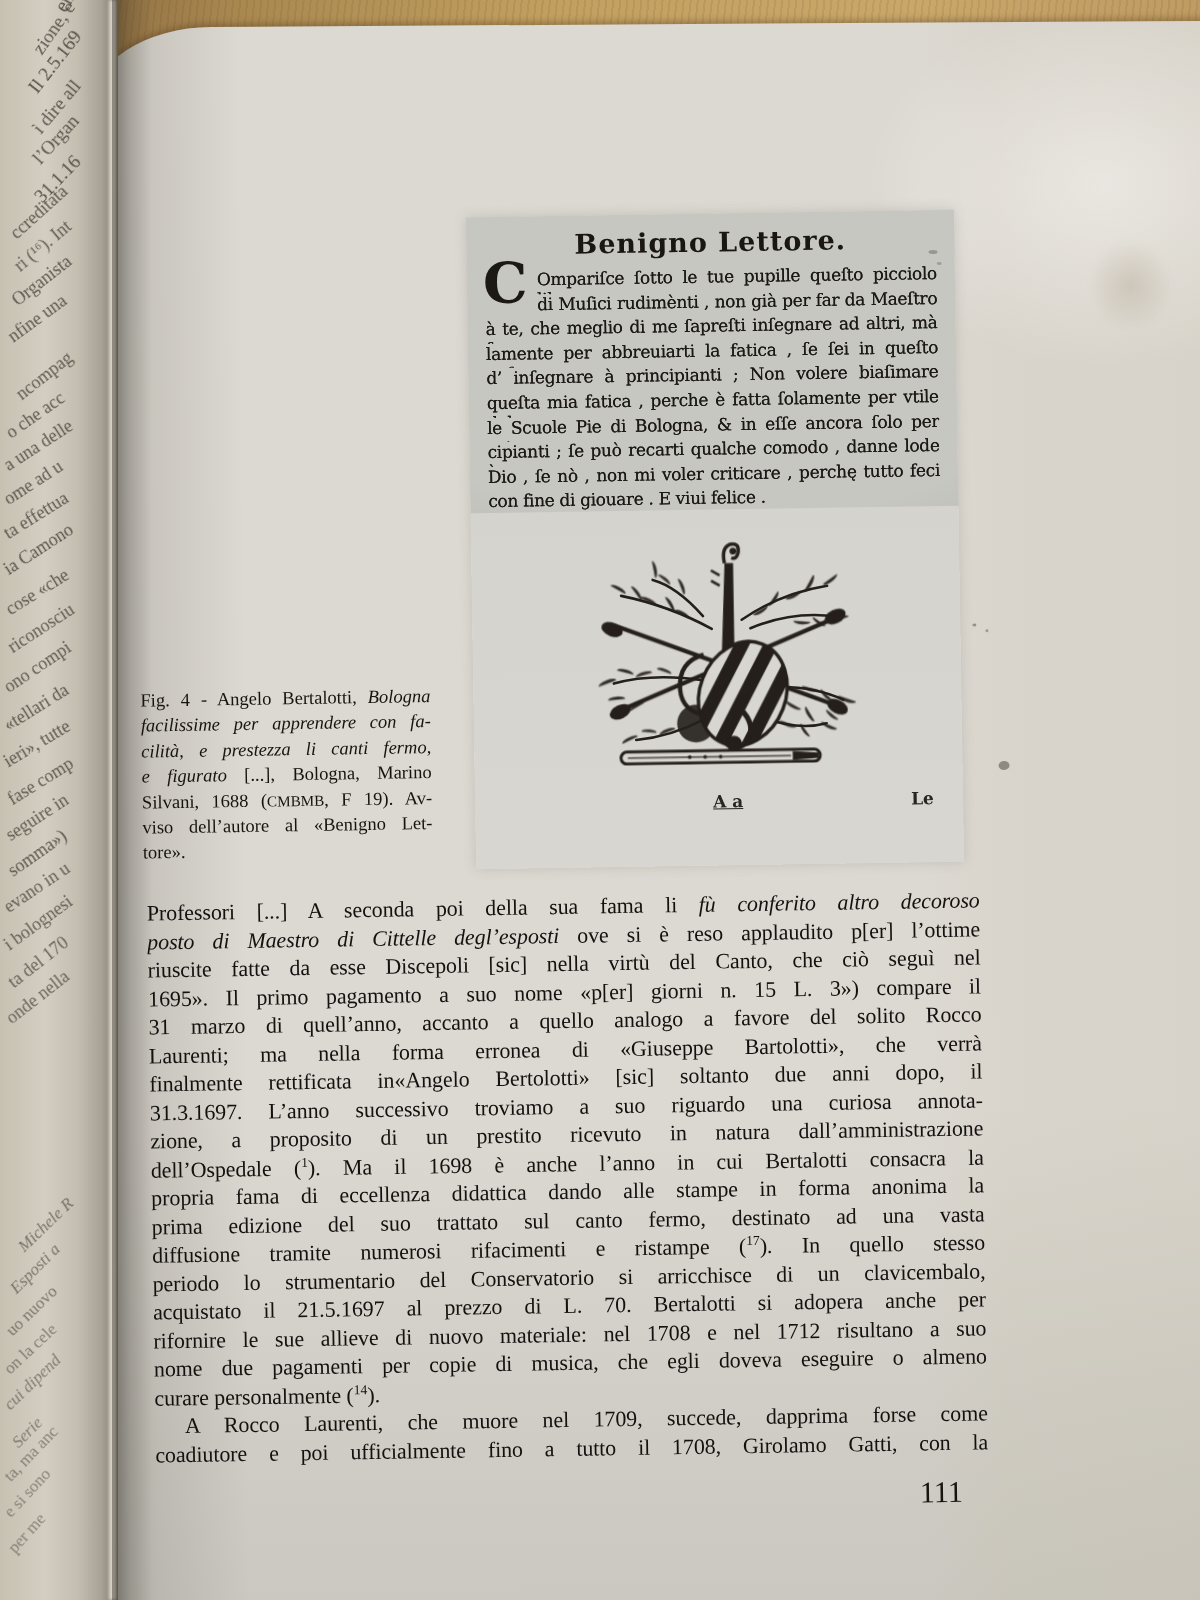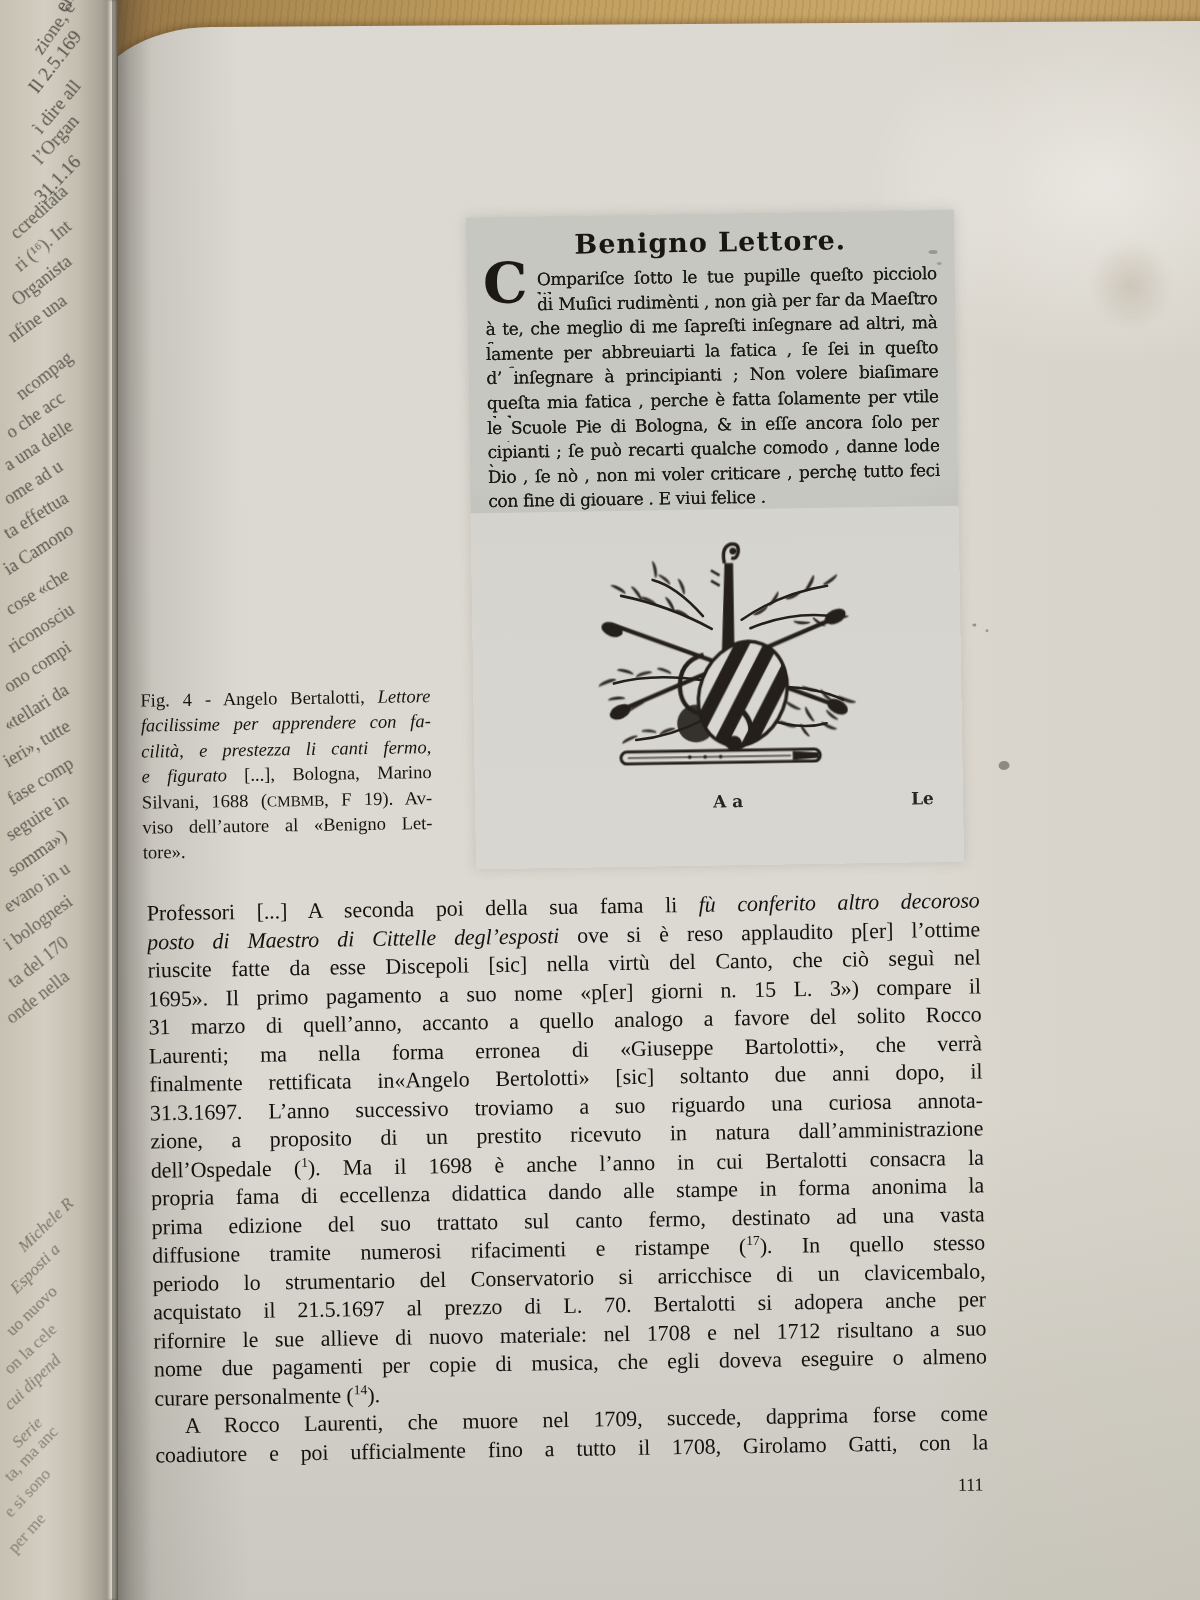--- a/index.html
+++ b/index.html
@@ -43,37 +43,37 @@
     font-weight:bold;font-size:27px;letter-spacing:1px;color:#1a1712;}
   .print-text{position:relative;margin:9px 18px 0 18px;font-family:"DejaVu Serif",serif;font-size:17px;
     letter-spacing:-0.35px;color:#1c1915;text-shadow:0 0 .5px rgba(20,18,14,.9);}
   .print-text .line{height:24.6px;overflow:hidden;text-align:justify;}
   .print-text .line.dc{padding-left:52px;}
   .print-text .line.jl::after{content:"";display:inline-block;width:100%;height:0;}
   .dropcap{position:absolute;left:16px;top:42px;font-family:"DejaVu Serif",serif;font-size:56px;line-height:48px;
     color:#1c1915;font-weight:bold;}
   .marks{position:absolute;top:578px;left:0;width:100%;font-family:"DejaVu Serif",serif;font-weight:bold;
     font-size:17px;color:#2a261f;}
-  .marks .sig{position:absolute;left:238px;}
+  .marks .sig{position:absolute;left:238px;text-decoration:underline;}
   .marks .catch{position:absolute;left:436px;}
   .vignette{position:absolute;left:102px;top:298px;}
   .speck{position:absolute;background:#43403a;border-radius:50%;}
   
   .caption{position:absolute;left:47px;top:659px;width:290px;font-size:18.5px;color:#17140f;}
   .caption .line{height:25.4px;overflow:hidden;text-align:justify;}
   .caption .line.jl::after{content:"";display:inline-block;width:100%;height:0;}
   
   .bodytext{position:absolute;left:50px;top:869px;width:833px;font-size:22px;color:#141210;}
   .bodytext .line{height:28.5px;overflow:hidden;text-align:justify;letter-spacing:-0.1px;}
   .bodytext .line.jl::after{content:"";display:inline-block;width:100%;height:0;}
   .bodytext .line.ind{padding-left:30px;}
   .it{font-style:italic;}
   .sup{font-size:62%;vertical-align:super;letter-spacing:0;}
   .sc{font-size:82%;text-transform:uppercase;}
-  .pagenum{position:absolute;left:852px;top:1456px;font-size:18px;color:#17140f;}
+  .pagenum{position:absolute;left:814px;top:1456px;font-size:30px;color:#17140f;}
 </style>
 </head>
 <body>
 
 <div class="photo">
 
   <div class="main-page">
     <div class="light l1"></div>
     <div class="light l2"></div>
     <div class="light l3"></div>
@@ -206,21 +206,21 @@
         <div id="specks">
             <div class="speck" style="left: 500px; top: 414px; width: 4px; height: 3px; opacity: 0.45;"></div>
             <div class="speck" style="left: 513px; top: 420px; width: 3px; height: 3px; opacity: 0.4;"></div>
             <div class="speck" style="left: 524px; top: 552px; width: 11px; height: 9px; opacity: 0.5;"></div>
             <div class="speck" style="left: 462px; top: 40px; width: 9px; height: 4px; opacity: 0.35;"></div>
             <div class="speck" style="left: 470px; top: 52px; width: 5px; height: 3px; opacity: 0.3;"></div>
           </div>
       </div>
 
       <div class="caption" id="caption">
-          <div class="line jl"><span>Fig. 4 - Angelo Bertalotti, </span><span class="it">Lettore</span></div>
+          <div class="line jl"><span>Fig. 4 - Angelo Bertalotti, </span><span class="it">Bologna</span></div>
           <div class="line jl"><span class="it">facilissime per apprendere con fa-</span></div>
           <div class="line jl"><span class="it">cilità, e prestezza li canti fermo,</span></div>
           <div class="line jl"><span class="it">e figurato </span><span>[...], Bologna, Marino</span></div>
           <div class="line jl"><span>Silvani, 1688 (</span><span class="sc">cmbmb</span><span>, F 19). Av-</span></div>
           <div class="line jl"><span>viso dell’autore al «Benigno Let-</span></div>
           <div class="line"><span>tore».</span></div>
         </div>
 
       <div class="bodytext" id="bodytext">
           <div class="line jl"><span>Professori [...] A seconda poi della sua fama li </span><span class="it">fù conferito altro decoroso</span></div>

